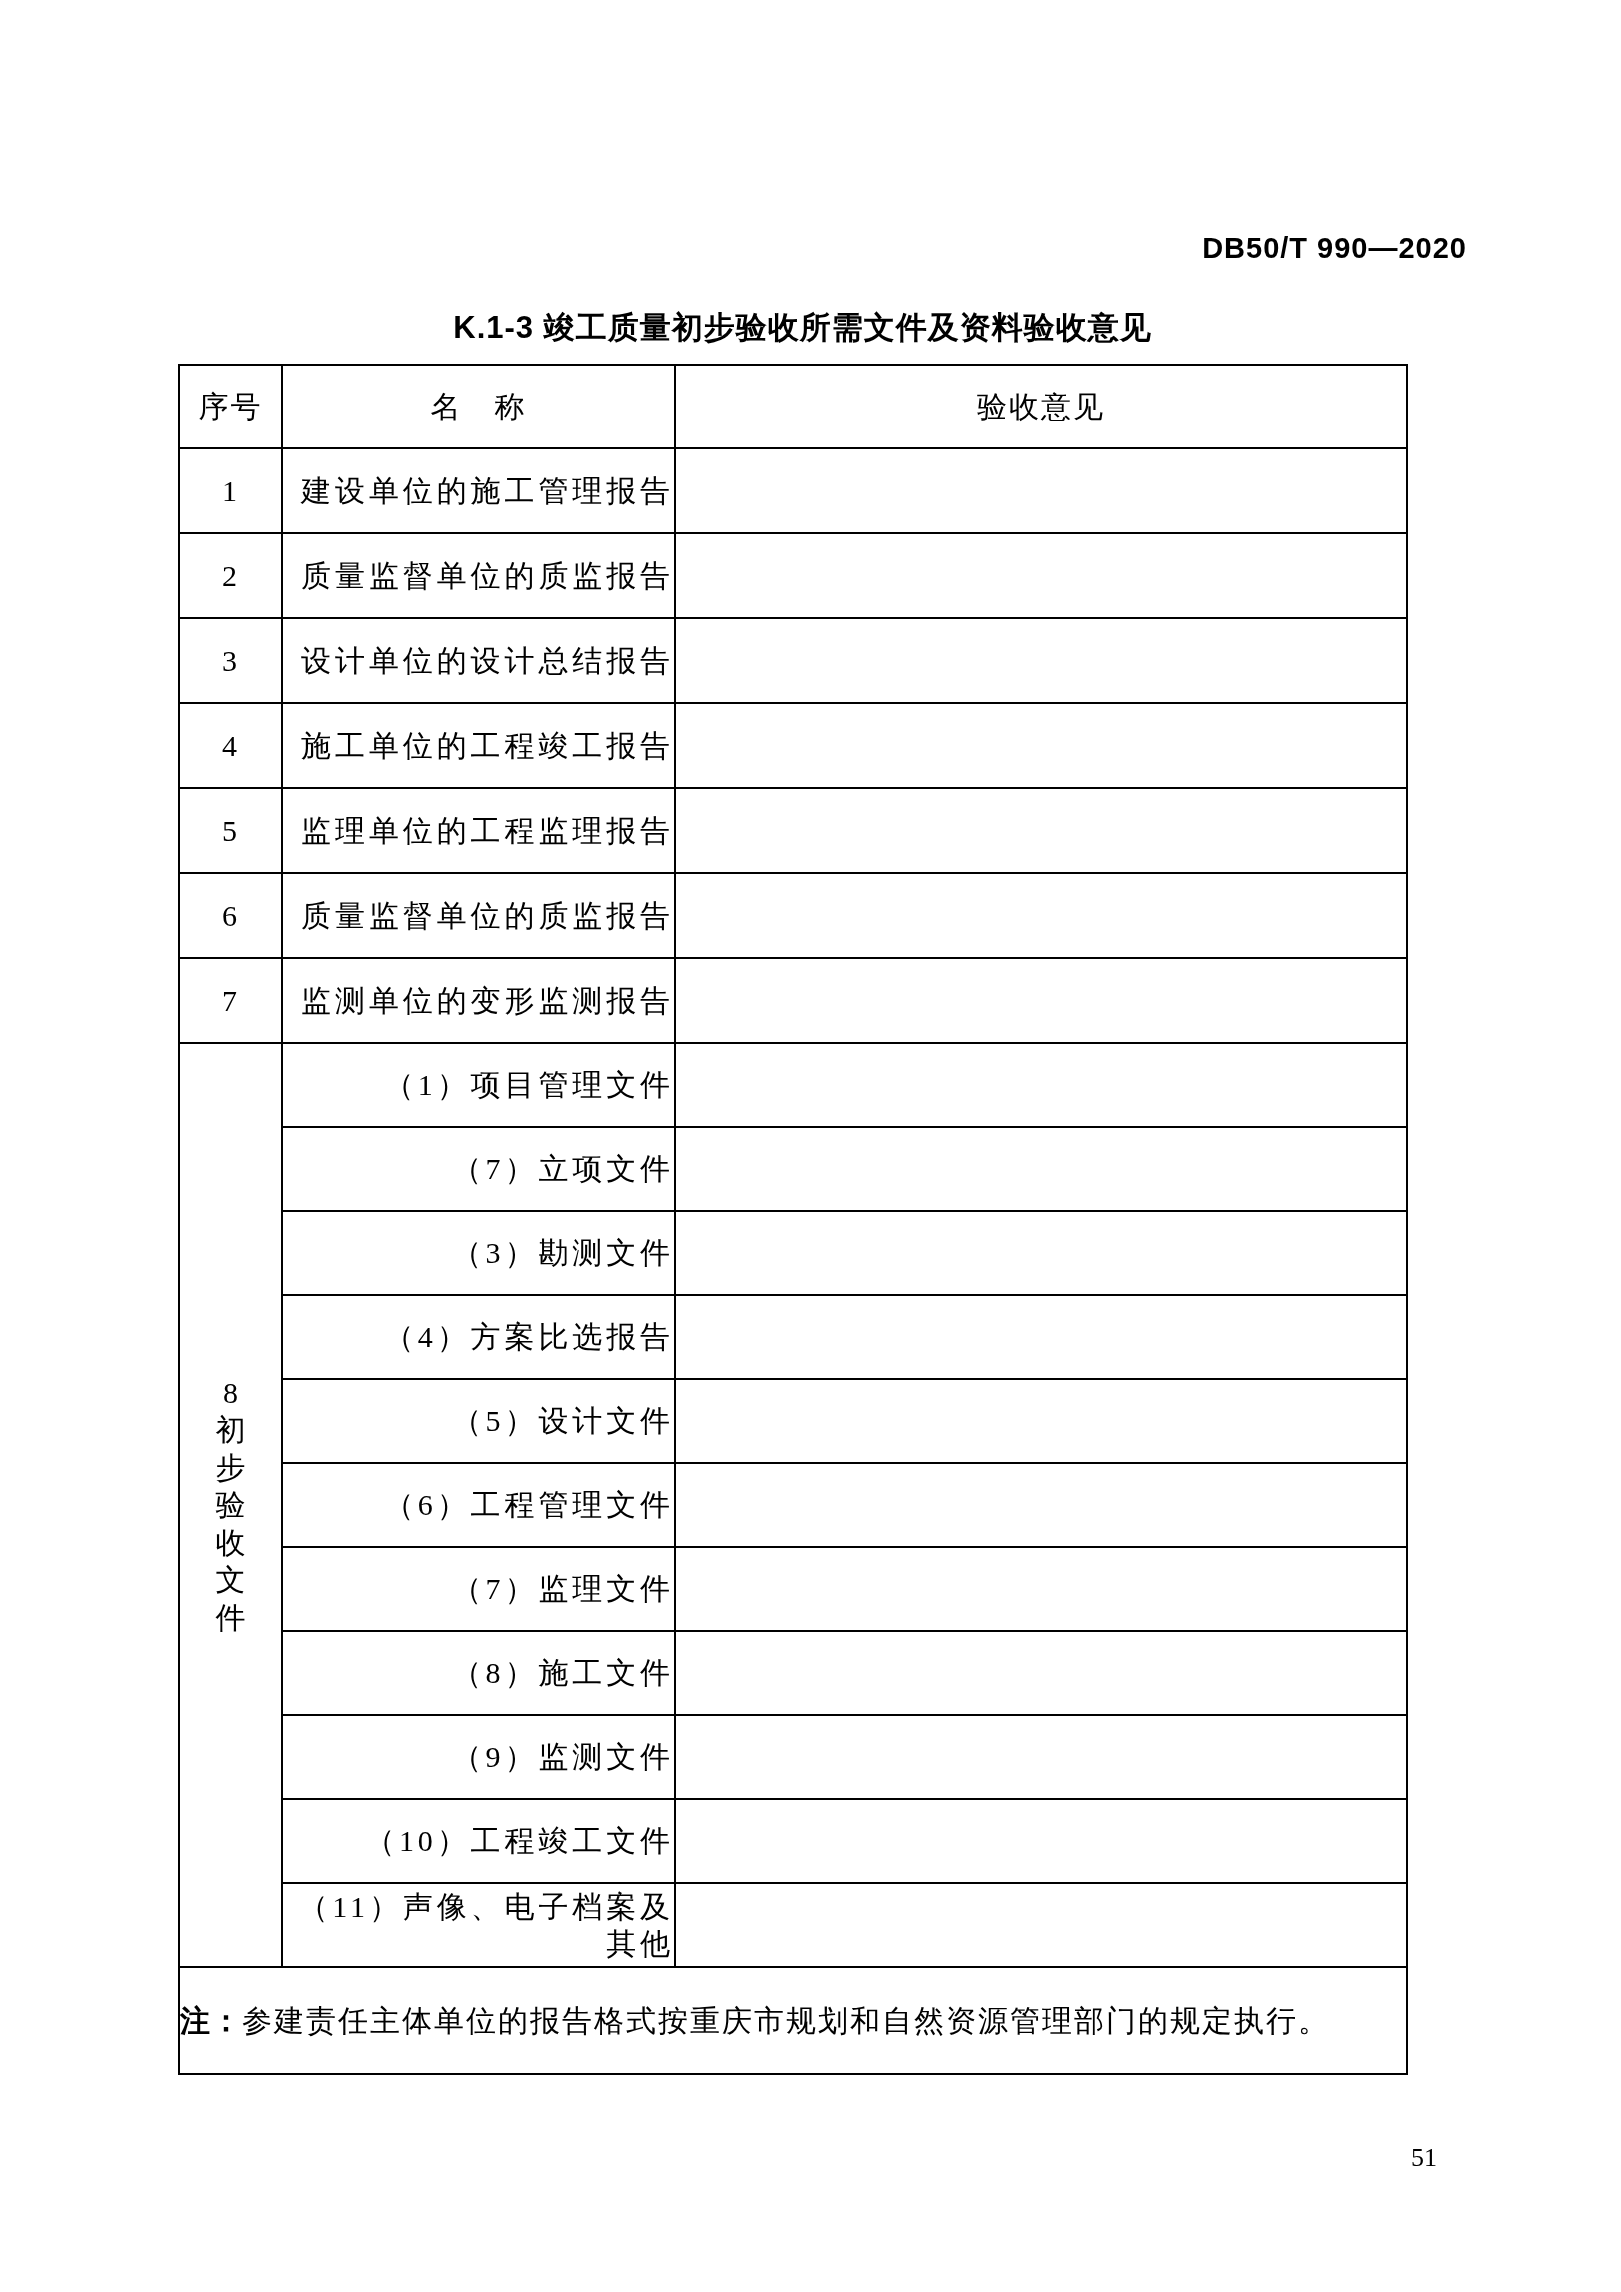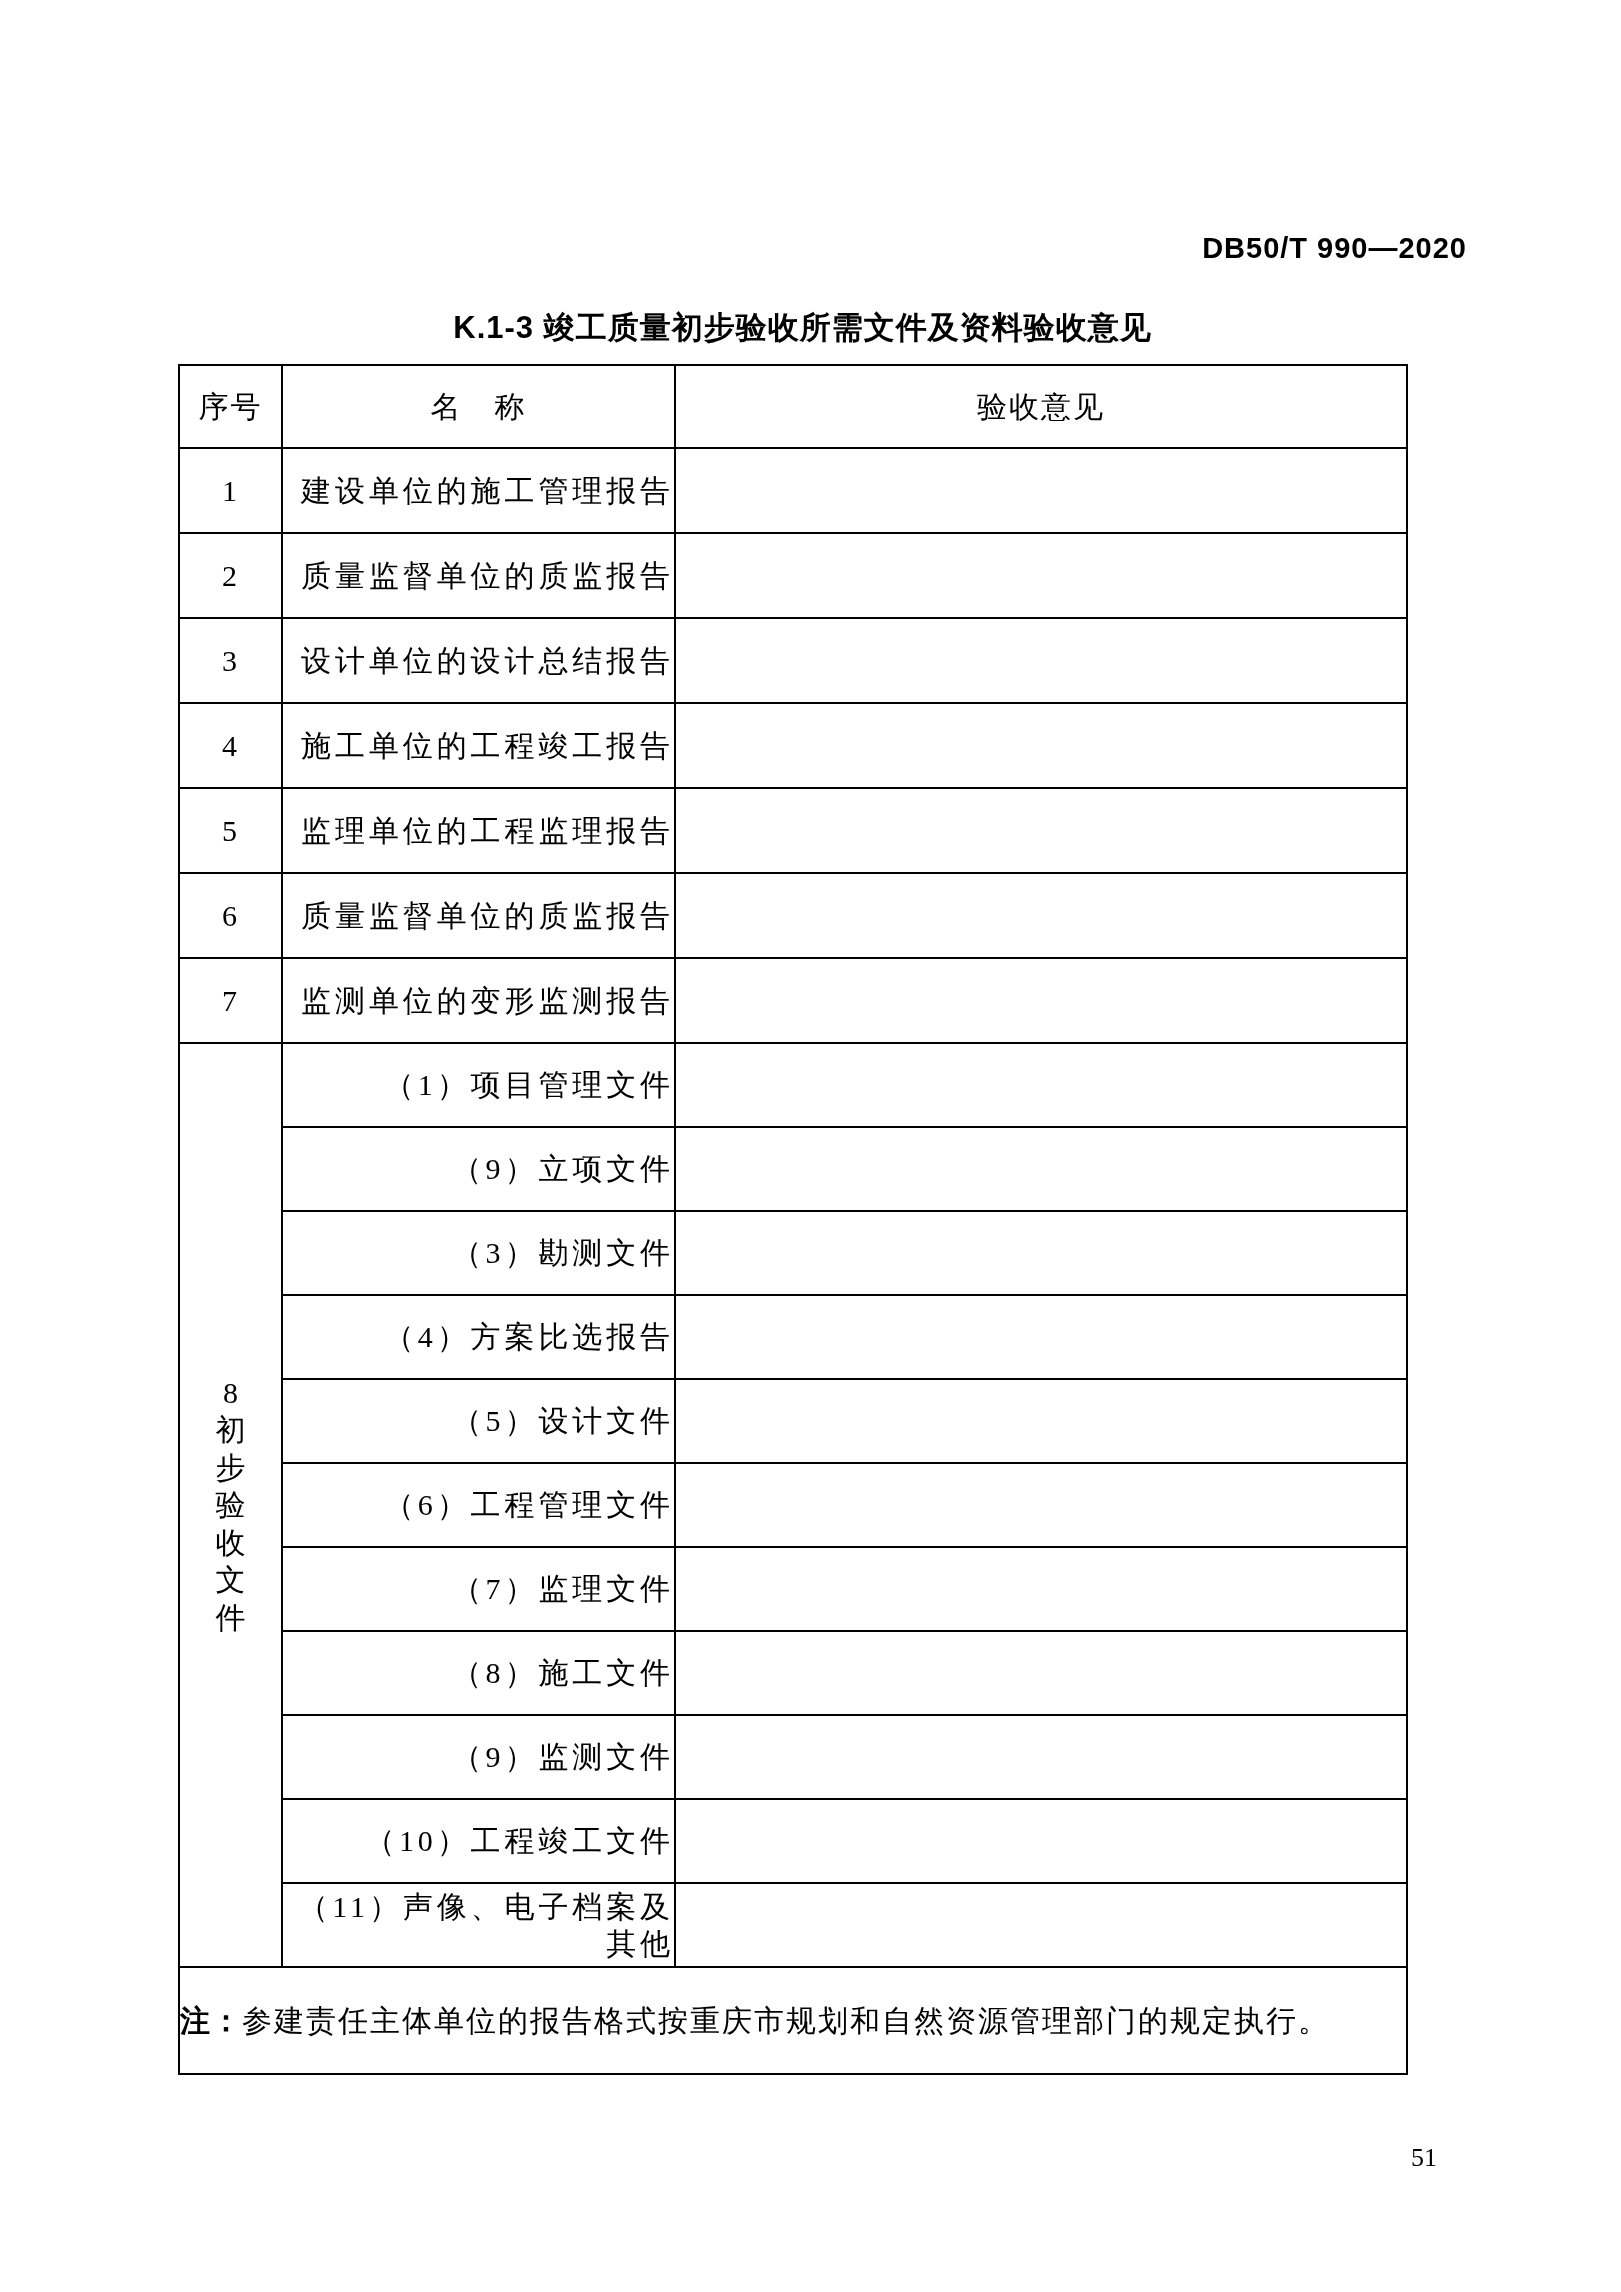--- a/index.html
+++ b/index.html
@@ -145,21 +145,21 @@
 初
 步
 验
 收
 文
 件</td>
         <td class="c-name">（1）项目管理文件</td>
         <td class="c-op"></td>
       </tr>
       <tr class="sub">
-        <td class="c-name">（9）立项文件</td>
+        <td class="c-name">（7）立项文件</td>
         <td class="c-op"></td>
       </tr>
       <tr class="sub">
         <td class="c-name">（3）勘测文件</td>
         <td class="c-op"></td>
       </tr>
       <tr class="sub">
         <td class="c-name">（4）方案比选报告</td>
         <td class="c-op"></td>
       </tr>

